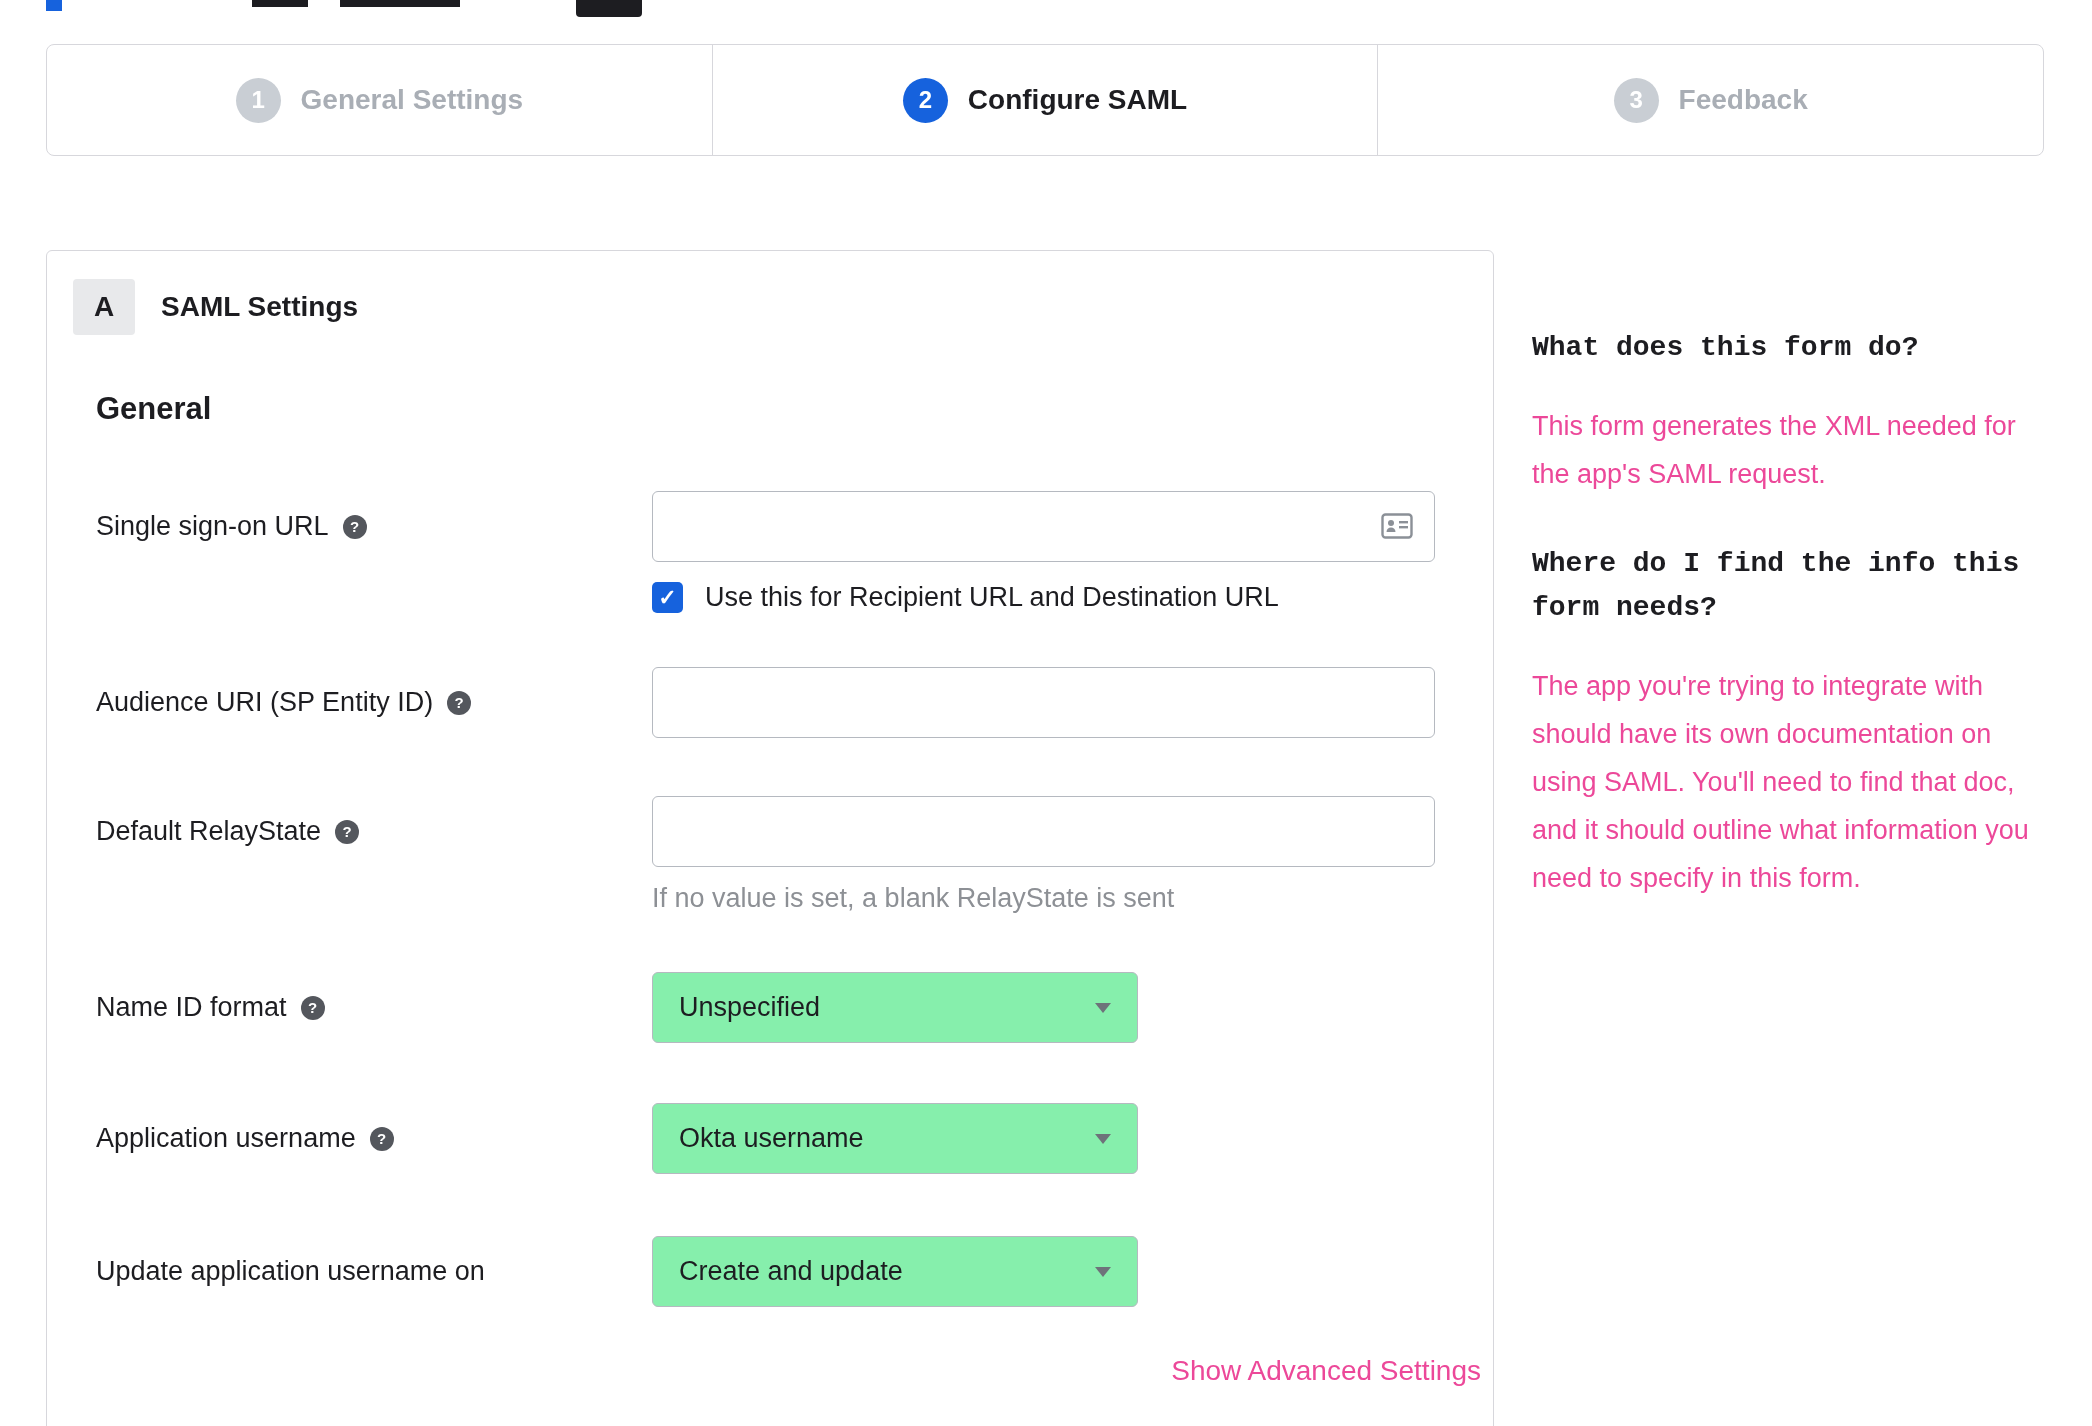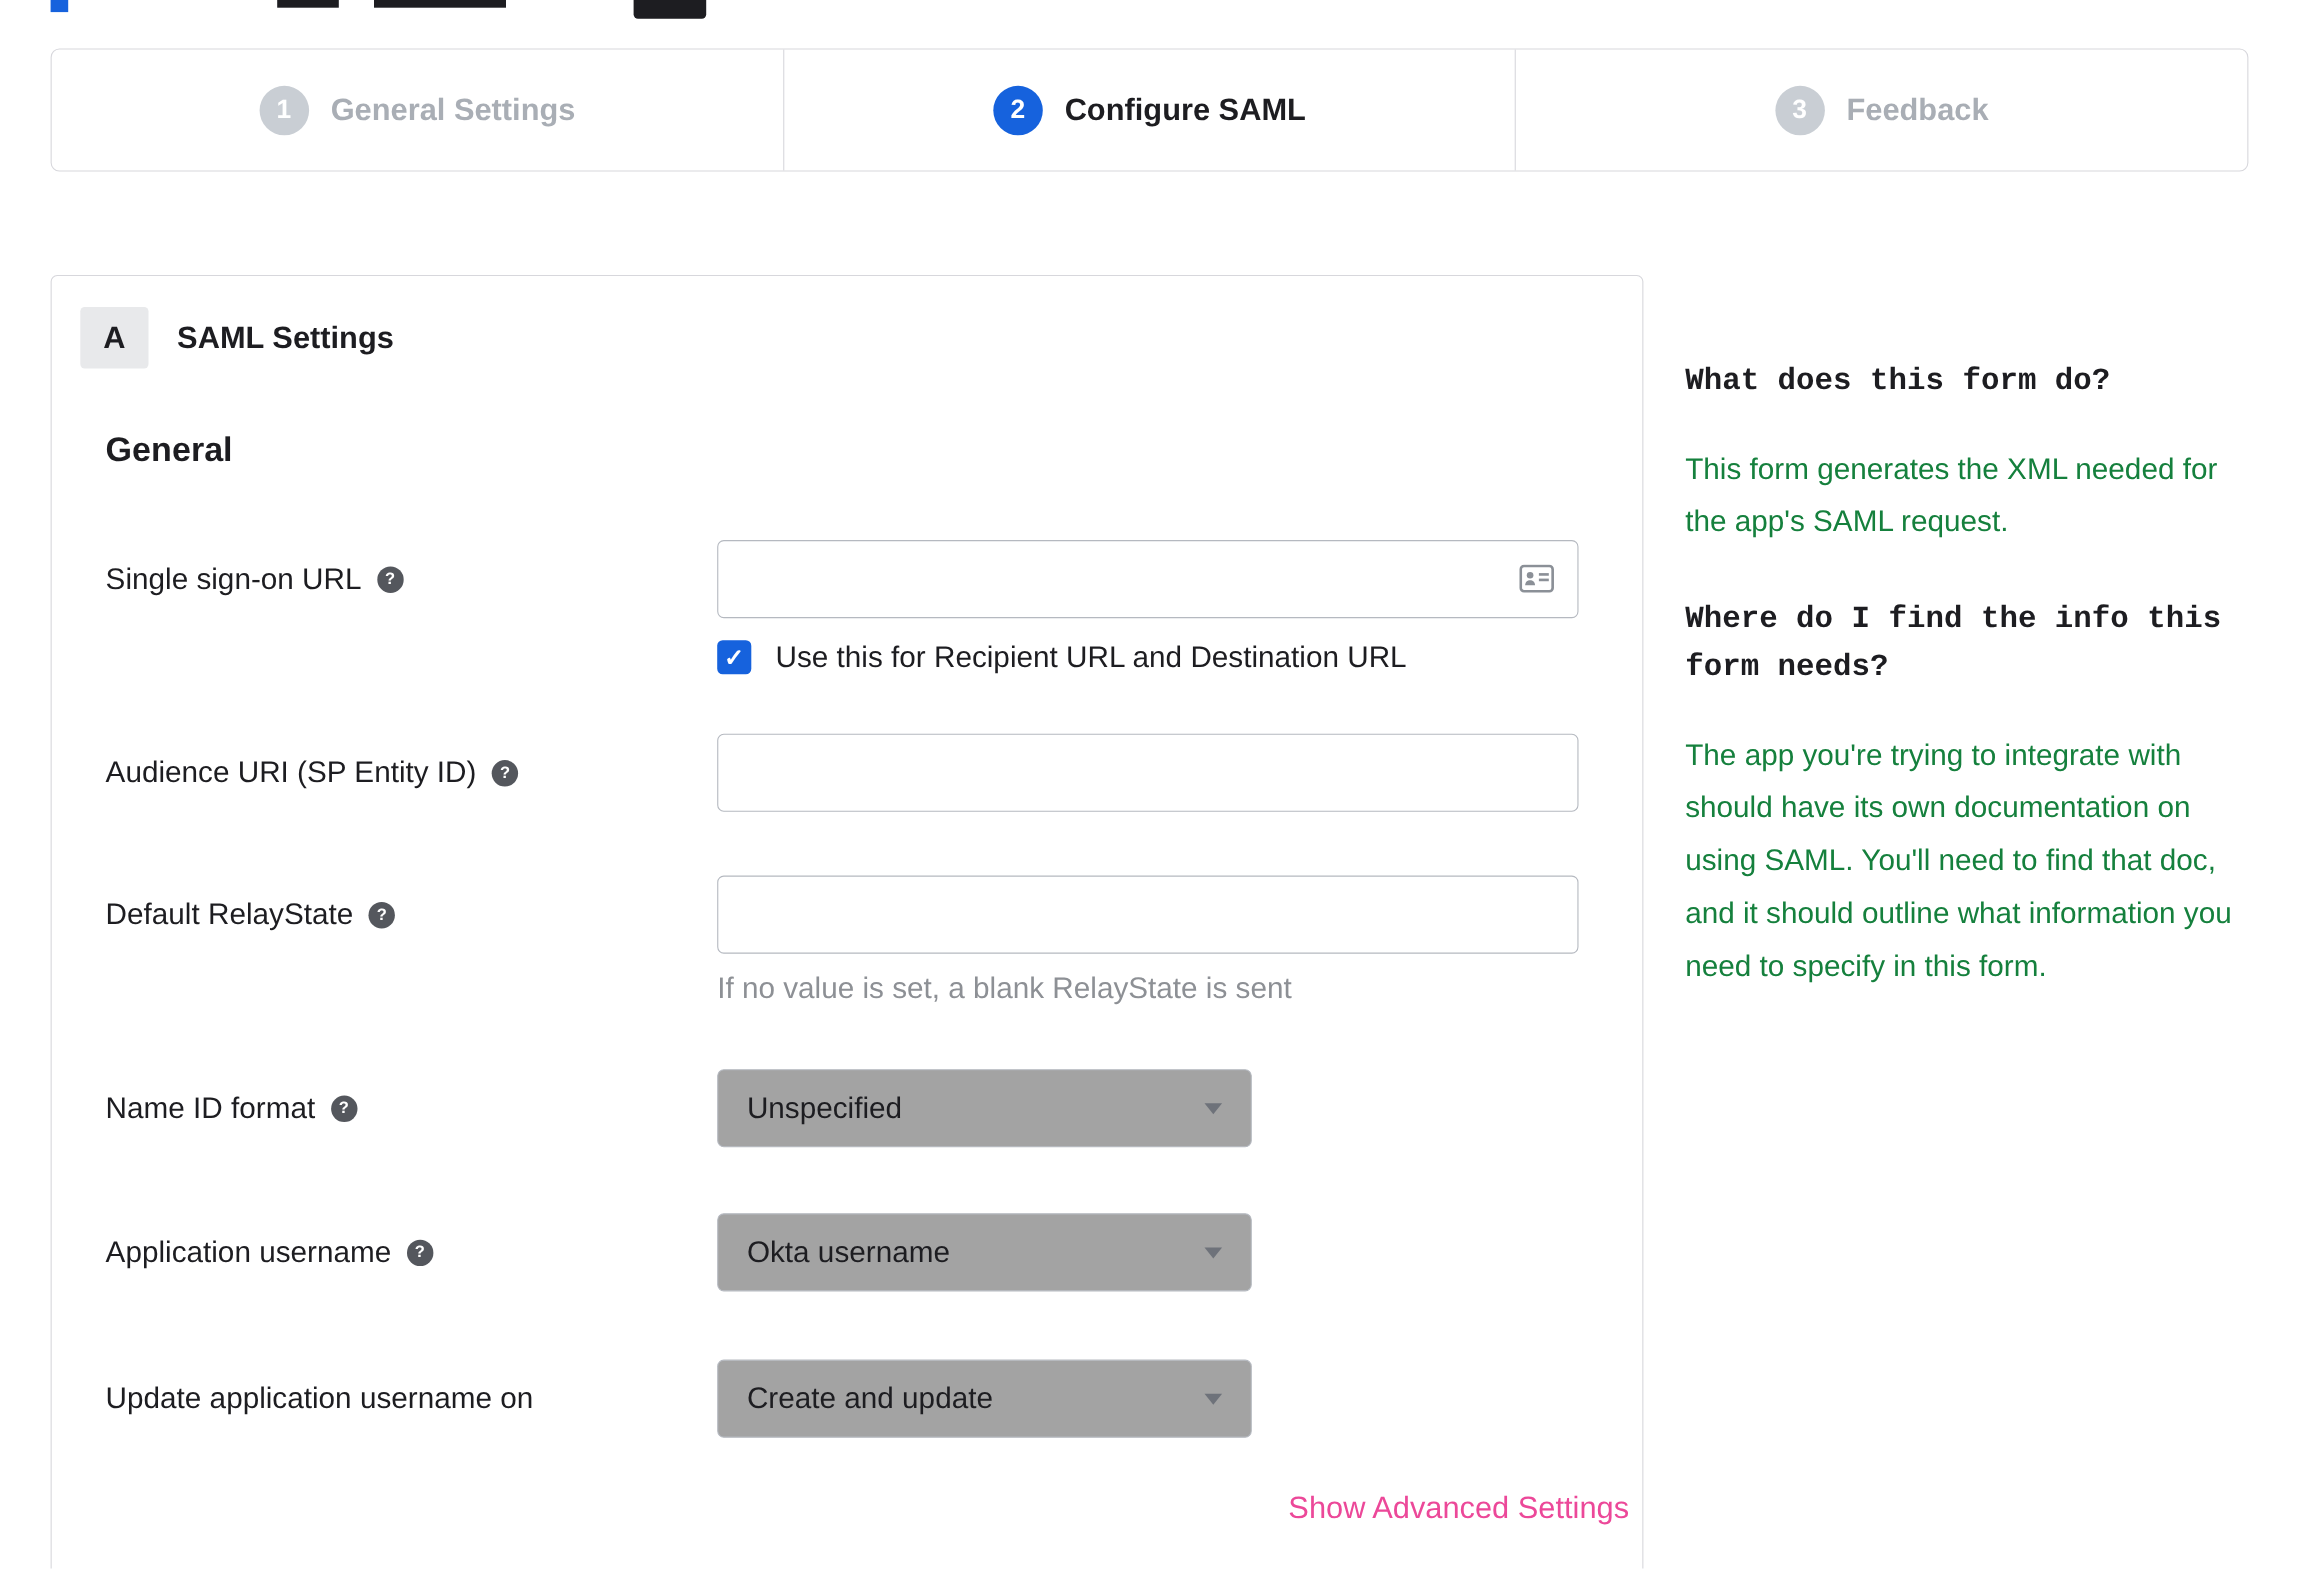--- a/index.html
+++ b/index.html
@@ -78,21 +78,21 @@
     width:31px; height:31px; border-radius:5px; background:#1662dd;
     display:flex; align-items:center; justify-content:center;
     color:#fff; font-size:22px; font-weight:bold; flex:0 0 auto;
   }
   .checkbox-label { font-size:27px; }
 
   .hint { margin-top:16px; font-size:27px; color:#8d9095; }
 
   .select {
     width:486px; height:71px; border:1px solid #b5b9c0; border-radius:6px;
-    background:#a3a3a3; display:flex; align-items:center; justify-content:space-between;
+    background:#86efac; display:flex; align-items:center; justify-content:space-between;
     padding:0 26px; font-size:27px; cursor:pointer;
   }
   .select-arrow {
     width:0; height:0;
     border-left:8px solid transparent; border-right:8px solid transparent;
     border-top:10px solid #6e727a;
   }
 
   .mb1 { margin-bottom:54px; }
   .mb2 { margin-bottom:58px; }
@@ -101,21 +101,21 @@
   .mb5 { margin-bottom:62px; }
 
   .advanced-row { width:1385px; text-align:right; margin-top:48px; }
   .advanced-link {
     font-size:28px; color:#ec4899; text-decoration:none; font-weight:normal; cursor:pointer;
   }
 
   
   .help-col { position:absolute; left:1532px; top:326px; width:516px; }
   .help-q { font-size:28px; font-weight:bold; margin-bottom:32px; line-height:44px;font-family:Liberation Mono, monospace; }
-  .help-a { font-size:27px; line-height:48px; margin-bottom:44px; color:#15803d; }
+  .help-a { font-size:27px; line-height:48px; margin-bottom:44px; color:#ec4899; }
 </style>
 </head>
 <body>
 
 <div class="frag frag-blue"></div>
 <div class="frag frag-a"></div>
 <div class="frag frag-b"></div>
 <div class="frag frag-block"></div>
 
 <div class="stepper">

